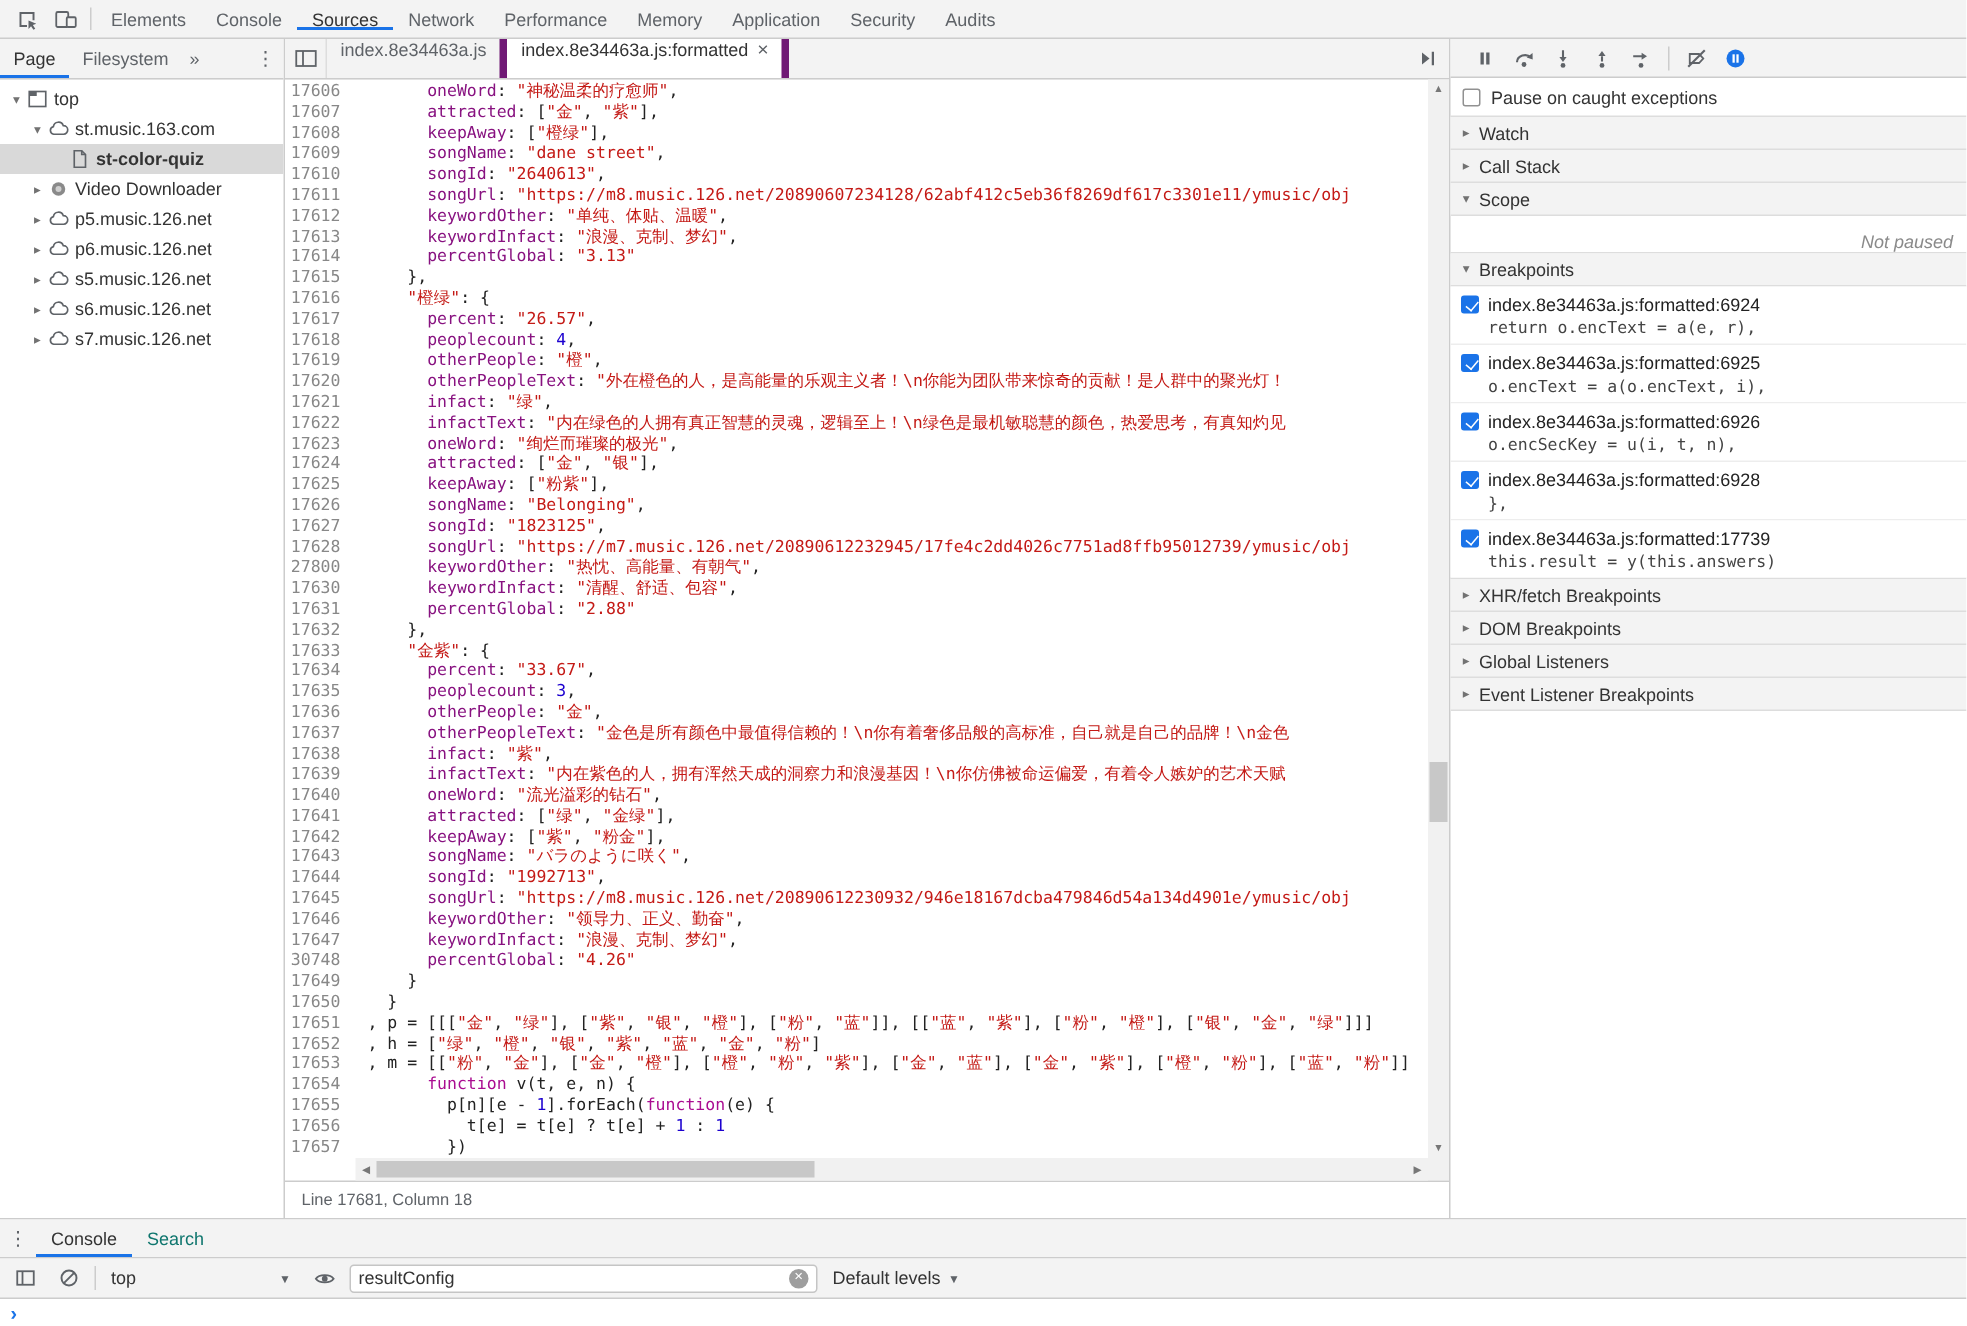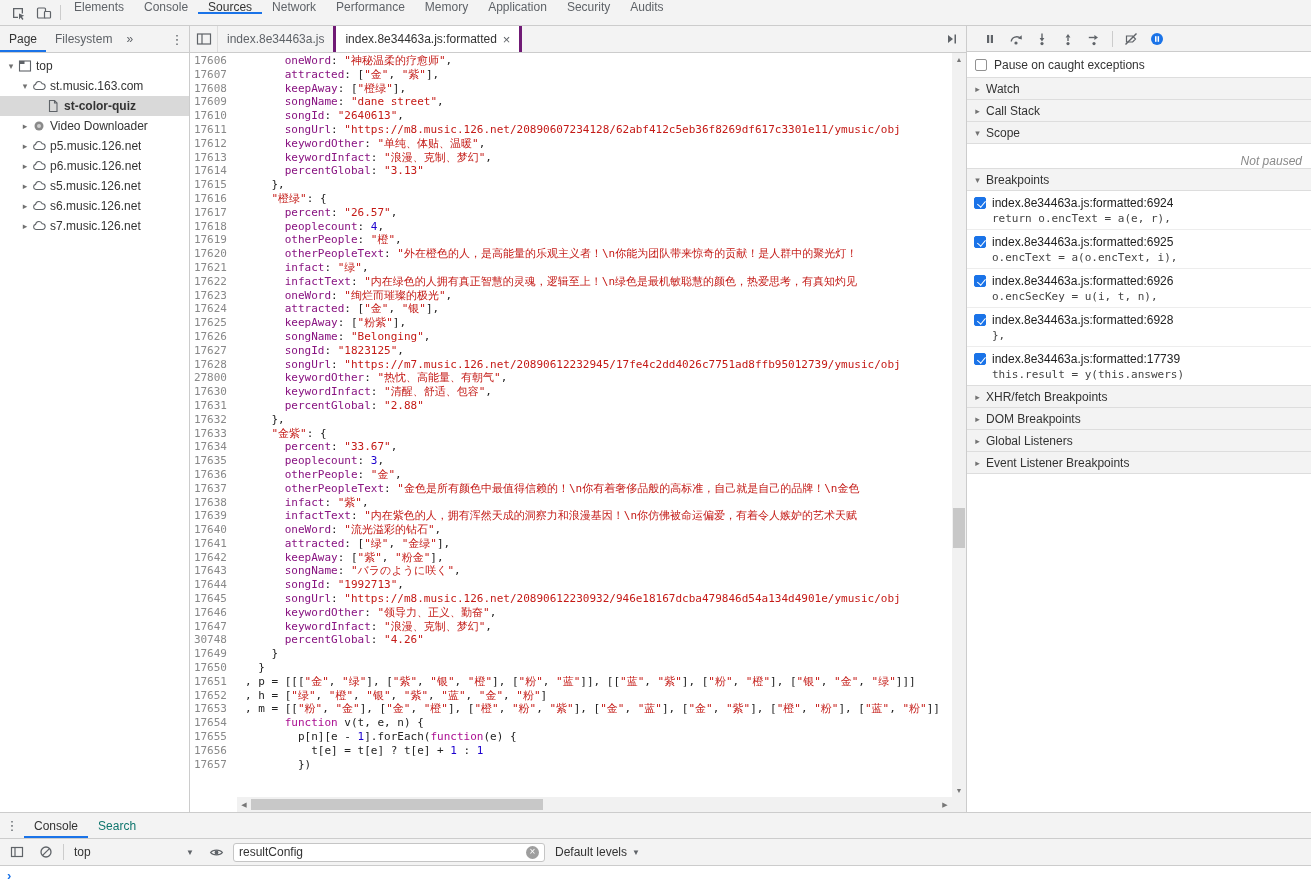--- a/index.html
+++ b/index.html
@@ -4,21 +4,21 @@
 <style>
 *{margin:0;padding:0;box-sizing:border-box}
 html,body{width:1311px;height:884px}
 body{font-family:"Liberation Sans","DejaVu Sans",sans-serif;font-size:12px;color:#333;background:#fff;overflow:hidden}
 .devtools{width:100%;height:100%;display:flex;flex-direction:column}
 
 .top-toolbar{flex:0 0 26px;background:#f3f3f3;border-bottom:1px solid #ccc;display:flex;align-items:stretch}
 .tt-icons{display:flex;align-items:center;padding-left:5px}
 .icon-btn{width:26px;height:24px;display:flex;align-items:center;justify-content:center}
 .tt-sep{width:1px;background:#ccc;margin:5px 3px}
-.panel-tabs{display:flex;align-items:flex-start}
+.panel-tabs{display:flex;align-items:center}
 .top-tab{display:flex;align-items:center;padding:0 10px;color:#5f6368;position:relative;cursor:default}
 .top-tab.active{color:#333}
 .top-tab.active::after,.mini-tab.active::after,.drawer-tab.active::after{content:"";position:absolute;left:0;right:0;bottom:0;height:2px;background:#1a73e8}
 
 .main{flex:1;display:flex;min-height:0}
 .sidebar{flex:0 0 190px;border-right:1px solid #ccc;display:flex;flex-direction:column;min-width:0;background:#fff}
 .subtabs{flex:0 0 27px;background:#f3f3f3;border-bottom:1px solid #ccc;display:flex;align-items:stretch}
 .mini-tab{display:flex;align-items:center;padding:0 9px;color:#5f6368;position:relative}
 .mini-tab.active{color:#333}
 .more-tabs{display:flex;align-items:center;color:#5f6368;padding:0 5px}
@@ -27,21 +27,21 @@
 .tree{flex:1;overflow:hidden;padding-top:3px}
 .tree-row{height:20px;display:flex;align-items:center;white-space:nowrap}
 .tree-row.selected{background:#d9d9d9}
 .tw{flex:0 0 14px;text-align:center;color:#727272;font-size:9px}
 .ticon{flex:0 0 18px;display:flex;align-items:center}
 .tlabel{overflow:hidden;text-overflow:ellipsis}
 
 .editor-col{flex:1;min-width:0;display:flex;flex-direction:column;background:#fff}
 .file-tabs{flex:0 0 27px;background:#f3f3f3;border-bottom:1px solid #ccc;display:flex;align-items:stretch}
 .ft-iconbtn{width:28px;display:flex;align-items:center;justify-content:center;border-right:1px solid #ddd}
-.file-tab{display:flex;align-items:center;gap:6px;padding:0 9px;border-right:3px solid #701a75;color:#5f6368}
+.file-tab{display:flex;gap:6px;padding:0 9px;border-right:5px solid #701a75;color:#5f6368}
 .file-tab.active{background:#fff;color:#333}
 .tab-close{color:#5f6368;font-size:13px;line-height:1}
 .ft-right{margin-left:auto;width:28px;display:flex;align-items:center;justify-content:center}
 .code-wrap{flex:1;display:flex;min-height:0}
 .code-lines{flex:1;min-width:0;overflow:hidden;font-family:"DejaVu Sans Mono","Liberation Mono",monospace;font-size:11px;padding-top:1px}
 .cl{display:flex;height:13.8px;line-height:13.8px;white-space:pre;overflow:hidden}
 .ln{flex:0 0 46px;text-align:right;padding-right:9px;color:#888}
 .lc{flex:1;overflow:hidden;padding-left:9px}
 .tok-pl{color:#222}.tok-pr{color:#881280}.tok-st{color:#c41a16}.tok-nu{color:#1c00cf}.tok-kw{color:#aa0d91}
 .vscroll{flex:0 0 14px;background:#f1f1f1;position:relative}
@@ -312,20 +312,23 @@
       <div class="hscroll">
         <div class="hs-spacer"></div>
         <div class="hs-track">
           <div class="hs-arrow">◀</div>
           <div class="hs-thumb"></div>
           <div class="hs-arrow right">▶</div>
         </div>
         <div class="hs-corner"></div>
       </div>
 
+      <div class="status-bar">
+        <span>Line 17681, Column 18</span>
+      </div>
     </div>
 
     <div class="rightpane">
       <div class="dbg-toolbar">
         <span class="dbg-btn">
           <svg width="14" height="14" viewBox="0 0 14 14">
               <rect x="4" y="3" width="2.2" height="8" fill="#5f6368"></rect>
               <rect x="7.8" y="3" width="2.2" height="8" fill="#5f6368"></rect>
             </svg>
         </span>

